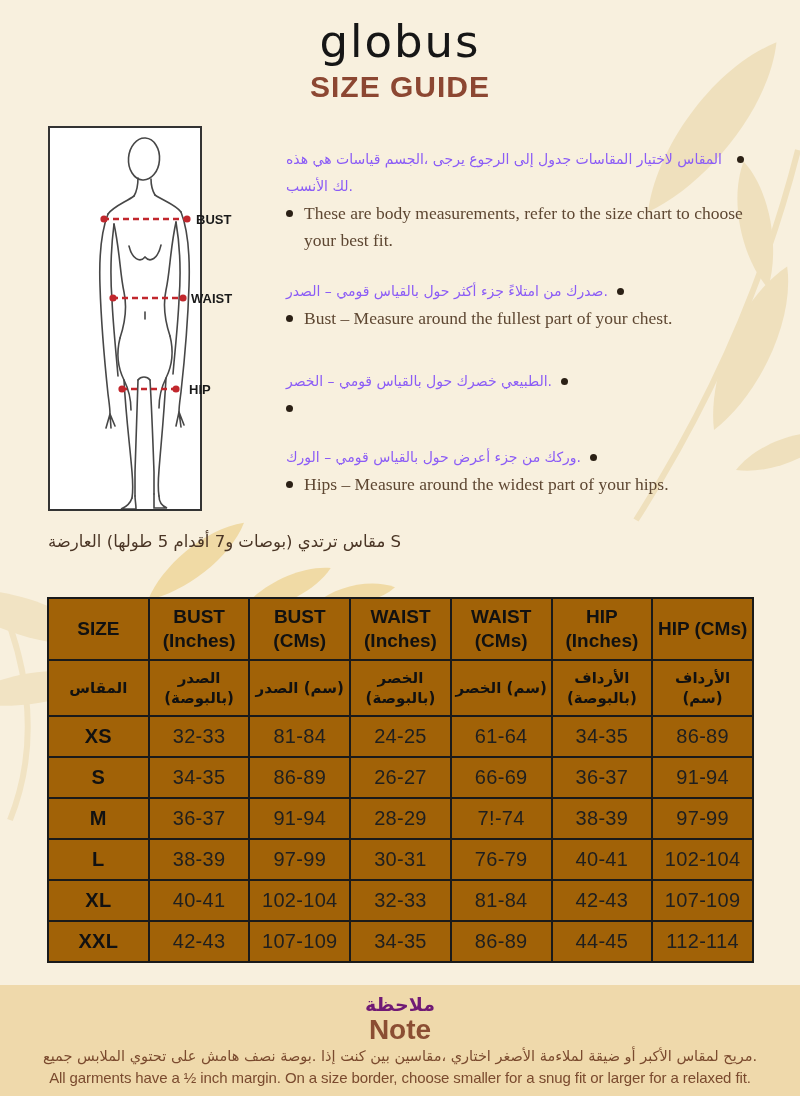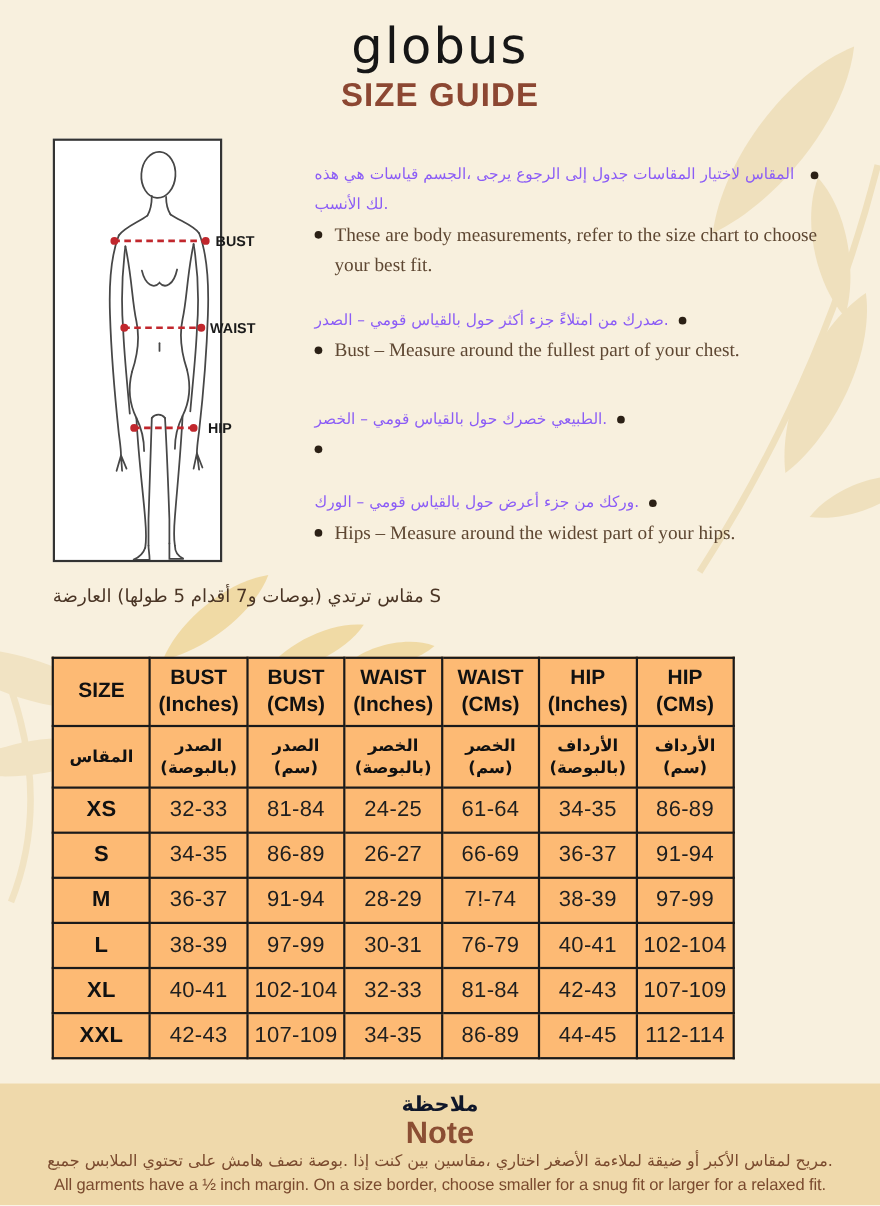--- a/index.html
+++ b/index.html
@@ -26,38 +26,38 @@
   .dot { flex:0 0 7px; width:7px; height:7px; border-radius:50%; background:#2B2015; margin-top:10px; }
   .b-row.ar .b-text { margin-right:9px; max-width:443px; }
   .b-row.en .dot { margin-right:11px; }
   .ar-text { direction:ltr; font-size:14px; line-height:27px; color:#8b5cf6; }
   .en-text { font-size:17.5px; line-height:27px; color:#5E4732; font-family:"Liberation Serif", serif; }
 
   .model-info { position:absolute; left:48px; top:531px; }
   .model-ar { direction:ltr; font-size:16.5px; line-height:22px; color:#4A3525; }
   .model-en { font-size:18px; line-height:24px; color:#33291D; font-family:"Liberation Serif", serif; }
 
-  table.size-table { position:absolute; left:47px; top:597px; width:621px;
-                     border-collapse:collapse; table-layout:fixed; background:#fdba74;
+  table.size-table { position:absolute; left:47px; top:597px; width:707px;
+                     border-collapse:collapse; table-layout:fixed; background:#a16207;
                      font-family:"Liberation Sans", sans-serif; }
   .size-table td, .size-table th { border:2px solid #1A1A1A; text-align:center; vertical-align:middle;
                                    padding:2px; overflow:hidden; }
   tr.head-en { height:62px; }
   tr.head-en th { font-size:19px; font-weight:700; color:#111; line-height:1.25; }
   tr.head-ar { height:56px; }
   tr.head-ar th { font-size:15px; font-weight:700; color:#111; line-height:1.35;
                   font-family:"DejaVu Sans", sans-serif; direction:ltr; }
   tr.data-row { height:41px; }
   tr.data-row td { font-size:20px; color:#1F1F1F; letter-spacing:0.3px; }
   tr.data-row td.size-col { font-weight:700; color:#111; }
 
   .note-band { position:absolute; left:0; top:985px; width:800px; height:111px;
                background:#EFD9AB; text-align:center; padding-top:7px;
                font-family:"Liberation Sans", sans-serif; }
-  .note-title-ar { direction:ltr; font-size:19px; font-weight:700; color:#0f172a;
+  .note-title-ar { direction:ltr; font-size:19px; font-weight:700; color:#701a75;
                    line-height:25px; font-family:"DejaVu Sans", sans-serif; }
   .note-title-en { font-size:28px; font-weight:700; color:#8B4E33; line-height:26px; }
   .note-body-ar { direction:ltr; font-size:14.5px; color:#7A4A2E; line-height:22px; margin-top:2px;
                   font-family:"DejaVu Sans", sans-serif; }
   .note-body-en { font-size:15px; color:#7A4A2E; line-height:21px; letter-spacing:-0.1px; }
 </style>
 </head>
 <body>
 
 <div class="page">

